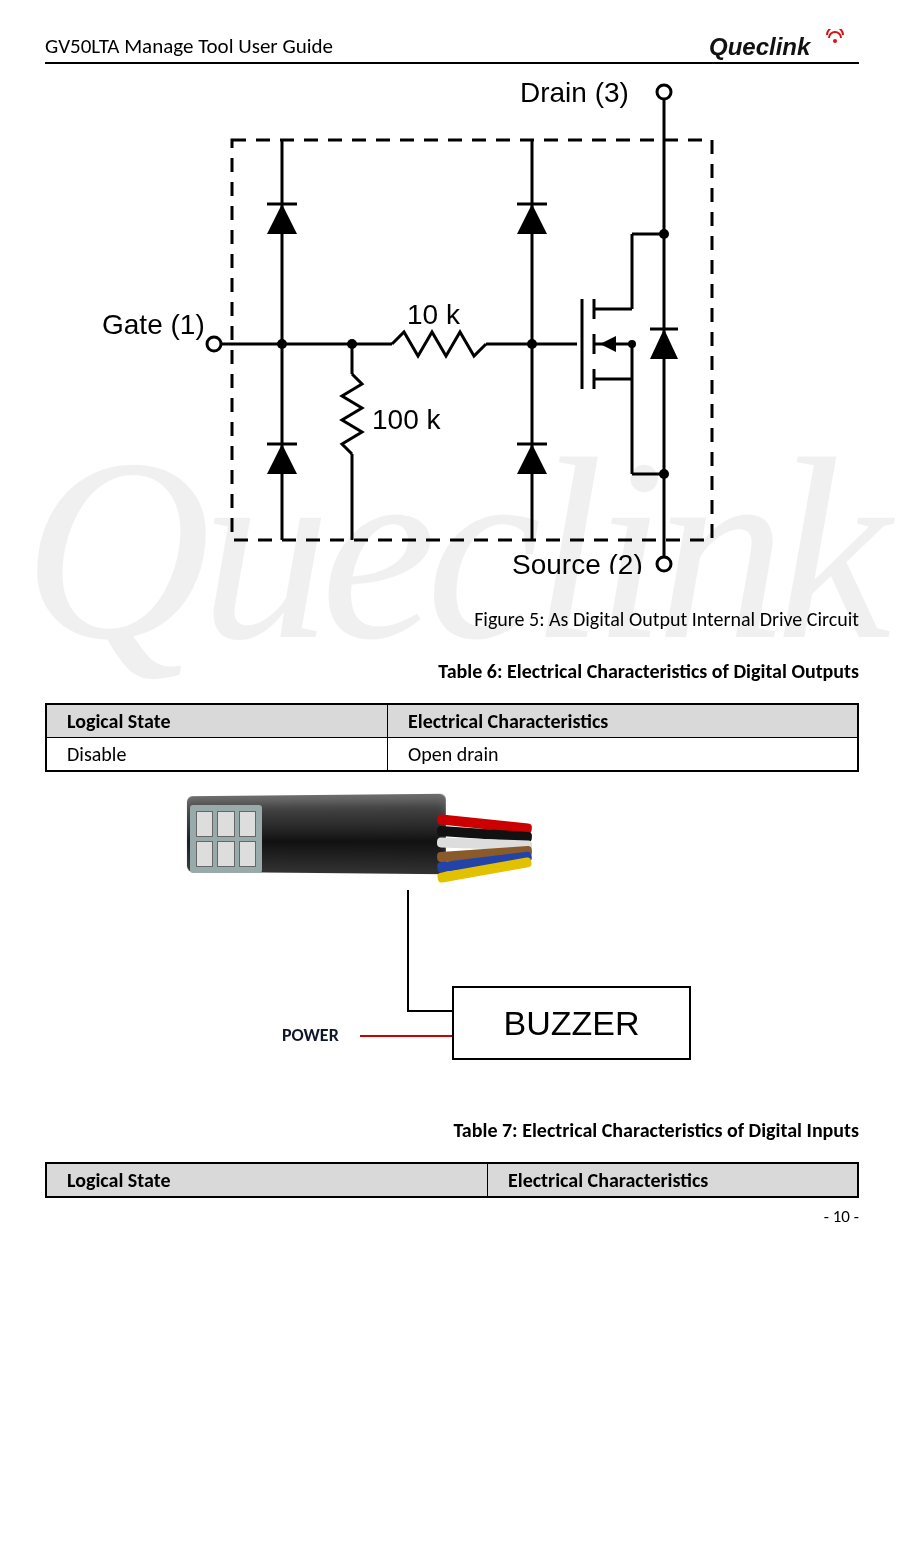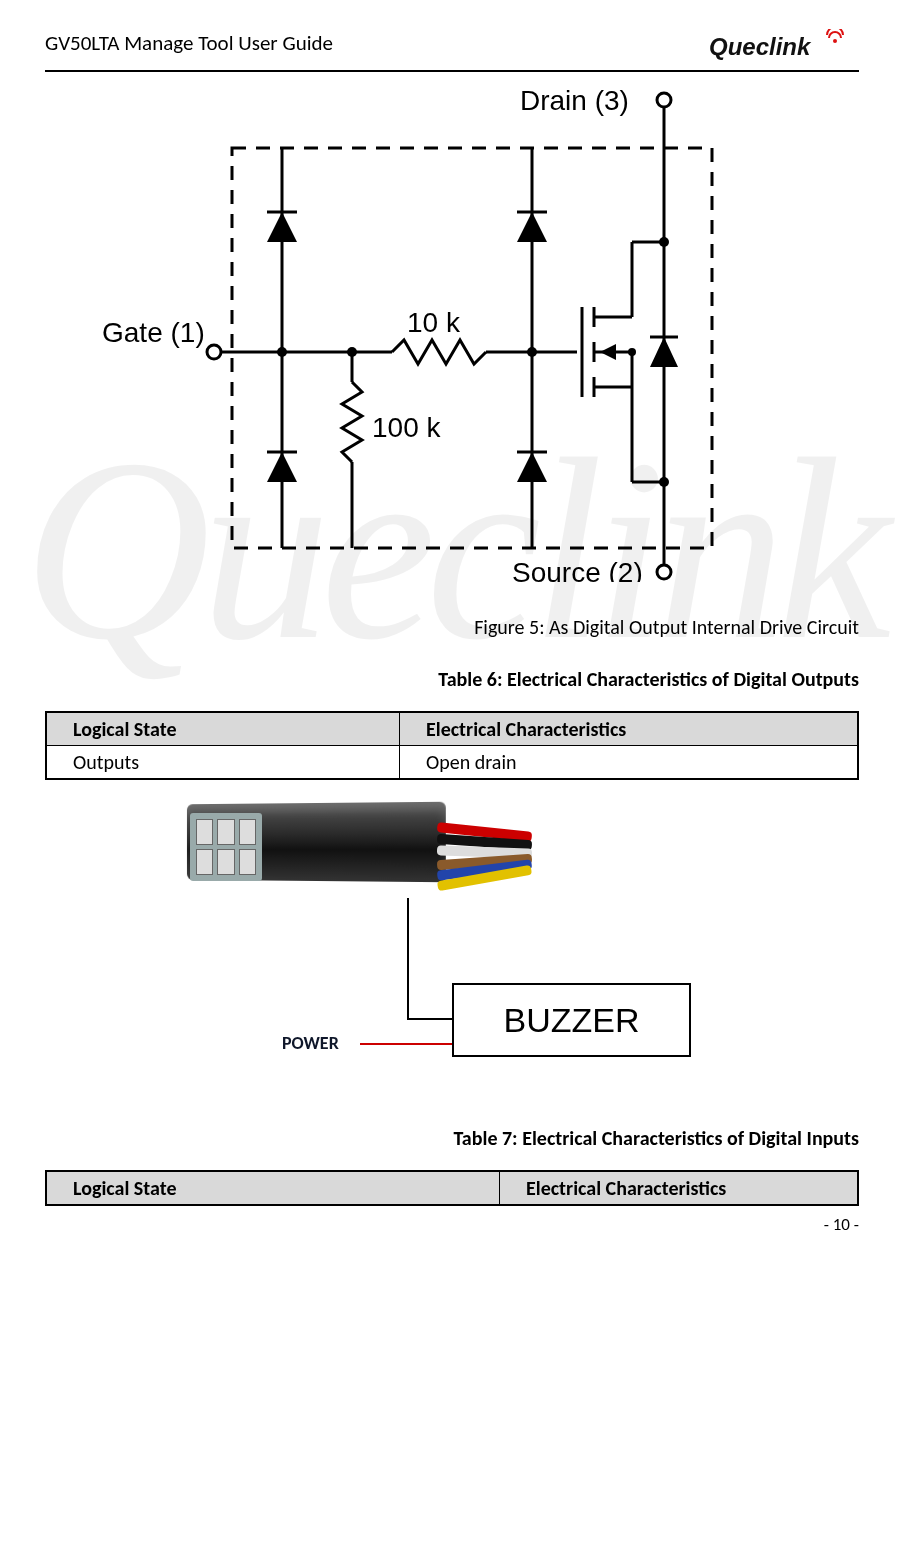--- a/index.html
+++ b/index.html
@@ -13,23 +13,23 @@
   }
   .page {
     padding: 30px 45px 20px 45px;
     box-sizing: border-box;
     width: 904px;
     position: relative;
   }
   .header {
     display: flex;
     justify-content: space-between;
-    align-items: flex-start;
+    align-items: center;
     border-bottom: 2px solid #000;
-    padding-bottom: 8px;
+    padding-bottom: 0;
     margin-bottom: 10px;
   }
   .header-title {
     font-size: 21px;
   }
   .logo {
     display: flex;
     align-items: center;
     height: 32px;
   }
@@ -65,21 +65,21 @@
     margin: 28px 0 20px 0;
   }
   table.spec {
     width: 100%;
     border-collapse: collapse;
     border: 2px solid #000;
     margin-bottom: 8px;
   }
   table.spec th, table.spec td {
     border: 1px solid #000;
-    padding: 4px 26px;
+    padding: 4px 20px;
     text-align: left;
     font-size: 20px;
   }
   table.spec th {
     background: #d9d9d9;
     font-weight: bold;
   }
   .t6 th:first-child, .t6 td:first-child { width: 300px; }
   .t7 th:first-child, .t7 td:first-child { width: 400px; }
   .buzzer-fig {
@@ -126,21 +126,21 @@
   .w-red { background: #c00; left: 255px; width: 95px; top: 24px; transform: rotate(6deg); }
   .w-blk { background: #111; left: 255px; width: 95px; top: 34px; transform: rotate(4deg);}
   .w-wht { background: #ddd; left: 255px; width: 95px; top: 44px; transform: rotate(2deg);}
   .w-brn { background: #8a5a2b; left: 255px; width: 95px; top: 54px; transform: rotate(-4deg);}
   .w-blu { background: #2244aa; left: 255px; width: 95px; top: 62px; transform: rotate(-7deg);}
   .w-yel { background: #e2c100; left: 255px; width: 95px; top: 70px; transform: rotate(-10deg);}
   .buzzer-box {
     position: absolute;
     border: 2px solid #000;
     left: 300px;
-    top: 195px;
+    top: 206px;
     width: 235px;
     height: 70px;
     display: flex;
     align-items: center;
     justify-content: center;
     font-size: 34px;
     font-family: Arial, sans-serif;
     background: #fff;
   }
   .line-v1 { position:absolute; border-left:2px solid #000; left: 255px; top: 110px; height: 120px; }
@@ -264,21 +264,21 @@
     <div class="caption">Figure 5: As Digital Output Internal Drive Circuit</div>
 
     <div class="table-title">Table 6: Electrical Characteristics of Digital Outputs</div>
     <table class="spec t6">
       <tbody>
           <tr>
         <th>Logical State</th>
         <th>Electrical Characteristics</th>
       </tr>
       <tr>
-        <td>Outputs</td>
+        <td>Disable</td>
         <td>Open drain</td>
       </tr>
     </tbody>
       </table>
 
     <div class="buzzer-fig">
       <div class="connector">
         <div class="conn-body"></div>
         <div class="conn-face">
           <div class="pin"></div>

